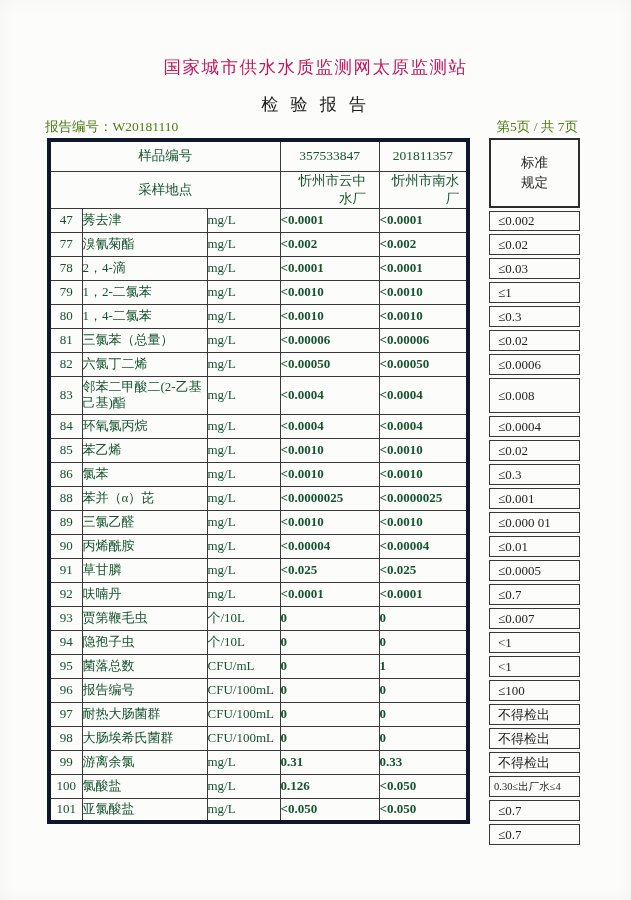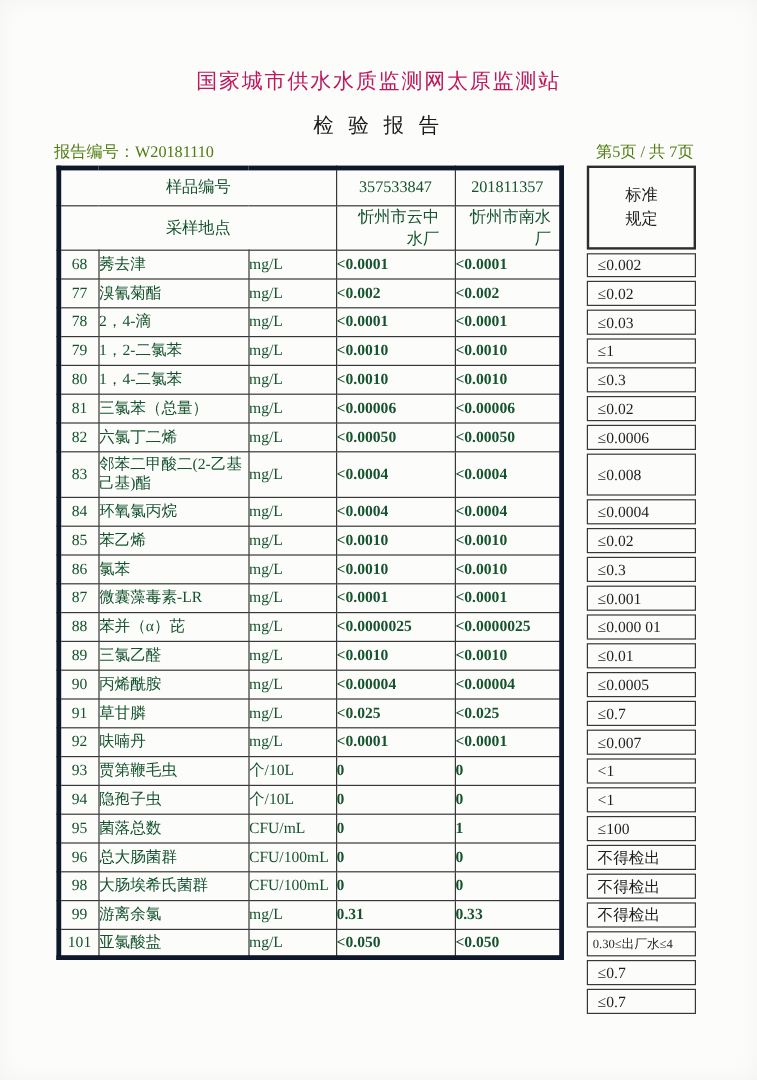--- a/index.html
+++ b/index.html
@@ -108,21 +108,21 @@
           <td>201811357</td>
         </tr>
         <tr class="hr2">
           <td colspan="3">采样地点</td>
           <td><span class="loc">忻州市云中水厂</span></td>
           <td><span class="loc">忻州市南水厂</span></td>
         </tr>
       </thead>
       <tbody id="rows-body">
           <tr>
-    <td class="c-no">68</td>
+    <td class="c-no">47</td>
     <td class="c-name">莠去津</td>
     <td class="c-unit">mg/L</td>
     <td class="c-val">&lt;0.0001</td>
     <td class="c-val">&lt;0.0001</td>
   </tr>
           <tr>
     <td class="c-no">77</td>
     <td class="c-name">溴氰菊酯</td>
     <td class="c-unit">mg/L</td>
     <td class="c-val">&lt;0.002</td>
@@ -185,27 +185,20 @@
     <td class="c-val">&lt;0.0010</td>
   </tr>
           <tr>
     <td class="c-no">86</td>
     <td class="c-name">氯苯</td>
     <td class="c-unit">mg/L</td>
     <td class="c-val">&lt;0.0010</td>
     <td class="c-val">&lt;0.0010</td>
   </tr>
           <tr>
-    <td class="c-no">87</td>
-    <td class="c-name">微囊藻毒素-LR</td>
-    <td class="c-unit">mg/L</td>
-    <td class="c-val">&lt;0.0001</td>
-    <td class="c-val">&lt;0.0001</td>
-  </tr>
-          <tr>
     <td class="c-no">88</td>
     <td class="c-name">苯并（α）芘</td>
     <td class="c-unit">mg/L</td>
     <td class="c-val">&lt;0.0000025</td>
     <td class="c-val">&lt;0.0000025</td>
   </tr>
           <tr>
     <td class="c-no">89</td>
     <td class="c-name">三氯乙醛</td>
     <td class="c-unit">mg/L</td>
@@ -249,38 +242,52 @@
   </tr>
           <tr>
     <td class="c-no">95</td>
     <td class="c-name">菌落总数</td>
     <td class="c-unit">CFU/mL</td>
     <td class="c-val">0</td>
     <td class="c-val">1</td>
   </tr>
           <tr>
     <td class="c-no">96</td>
-    <td class="c-name">总大肠菌群</td>
+    <td class="c-name">报告编号</td>
+    <td class="c-unit">CFU/100mL</td>
+    <td class="c-val">0</td>
+    <td class="c-val">0</td>
+  </tr>
+          <tr>
+    <td class="c-no">97</td>
+    <td class="c-name">耐热大肠菌群</td>
     <td class="c-unit">CFU/100mL</td>
     <td class="c-val">0</td>
     <td class="c-val">0</td>
   </tr>
           <tr>
     <td class="c-no">98</td>
     <td class="c-name">大肠埃希氏菌群</td>
     <td class="c-unit">CFU/100mL</td>
     <td class="c-val">0</td>
     <td class="c-val">0</td>
   </tr>
           <tr>
     <td class="c-no">99</td>
     <td class="c-name">游离余氯</td>
     <td class="c-unit">mg/L</td>
     <td class="c-val">0.31</td>
     <td class="c-val">0.33</td>
+  </tr>
+          <tr>
+    <td class="c-no">100</td>
+    <td class="c-name">氯酸盐</td>
+    <td class="c-unit">mg/L</td>
+    <td class="c-val">0.126</td>
+    <td class="c-val">&lt;0.050</td>
   </tr>
           <tr>
     <td class="c-no">101</td>
     <td class="c-name">亚氯酸盐</td>
     <td class="c-unit">mg/L</td>
     <td class="c-val">&lt;0.050</td>
     <td class="c-val">&lt;0.050</td>
   </tr>
         </tbody>
     </table>

